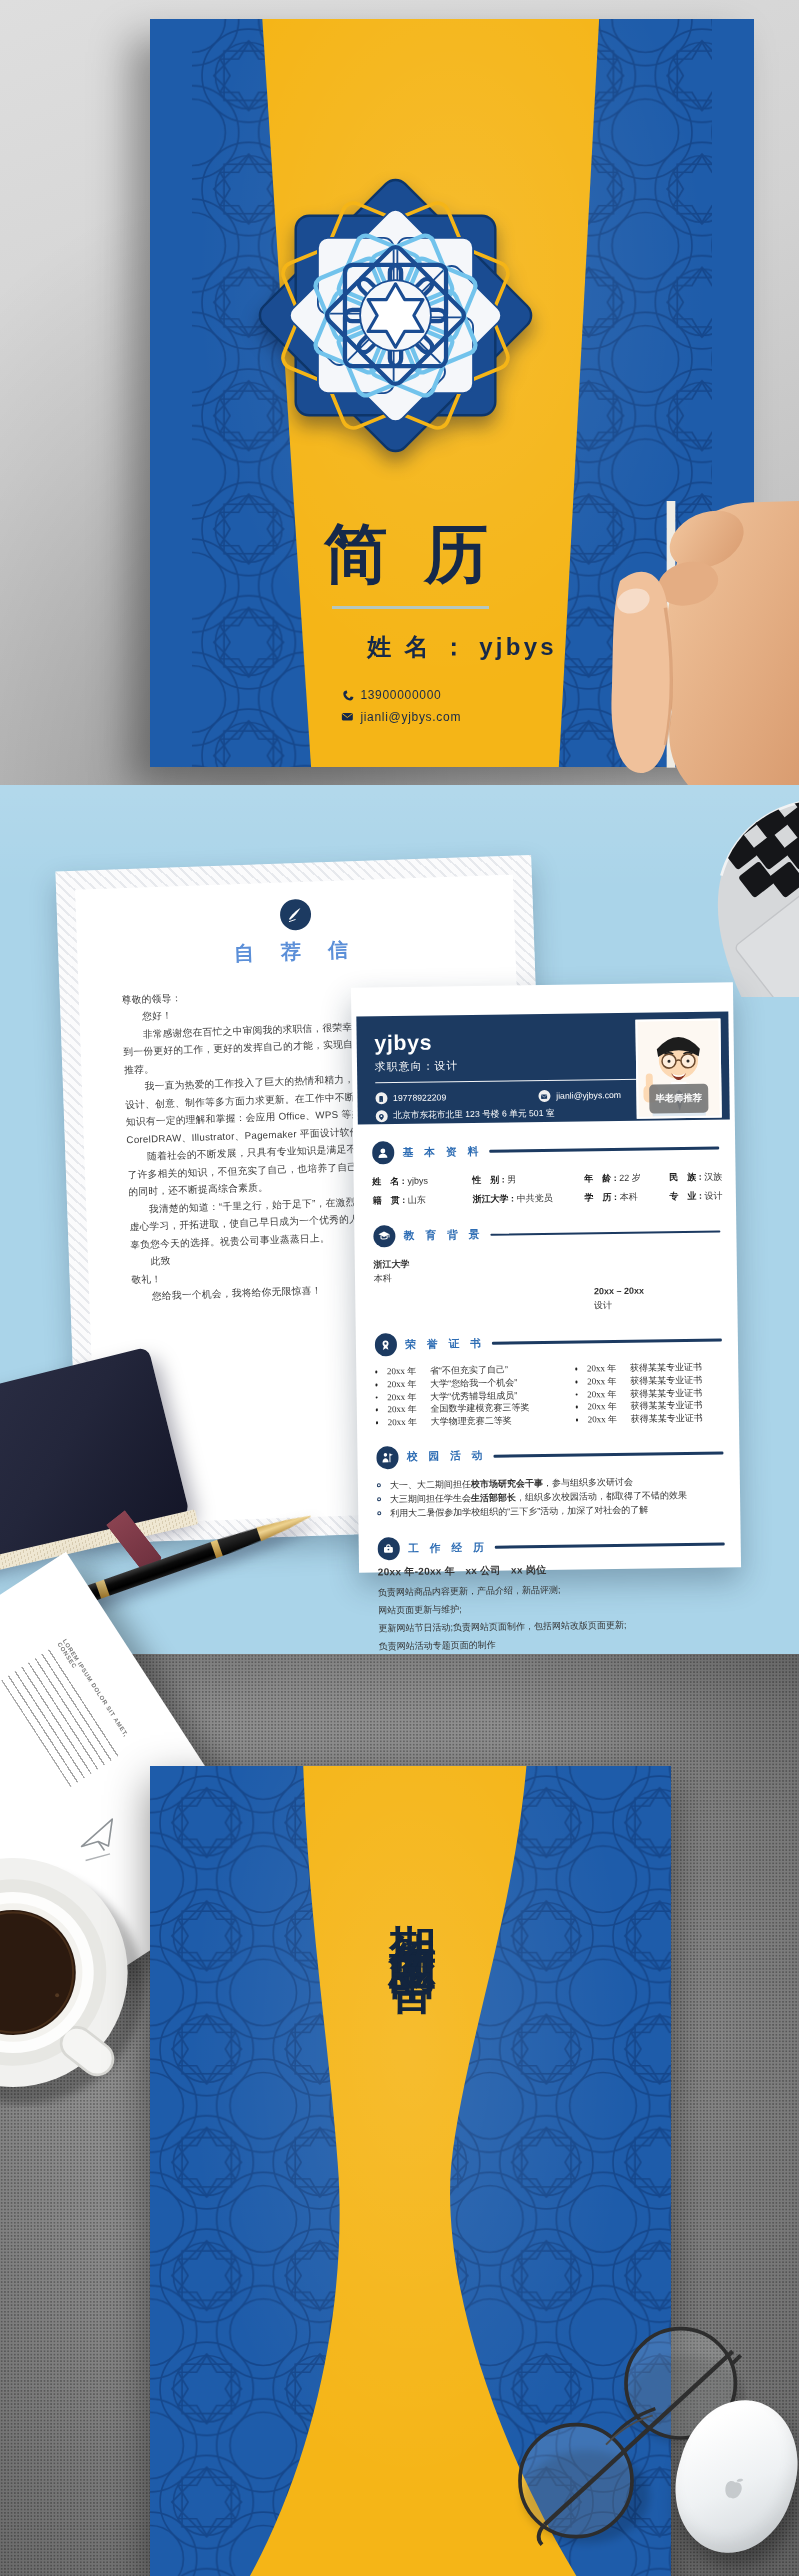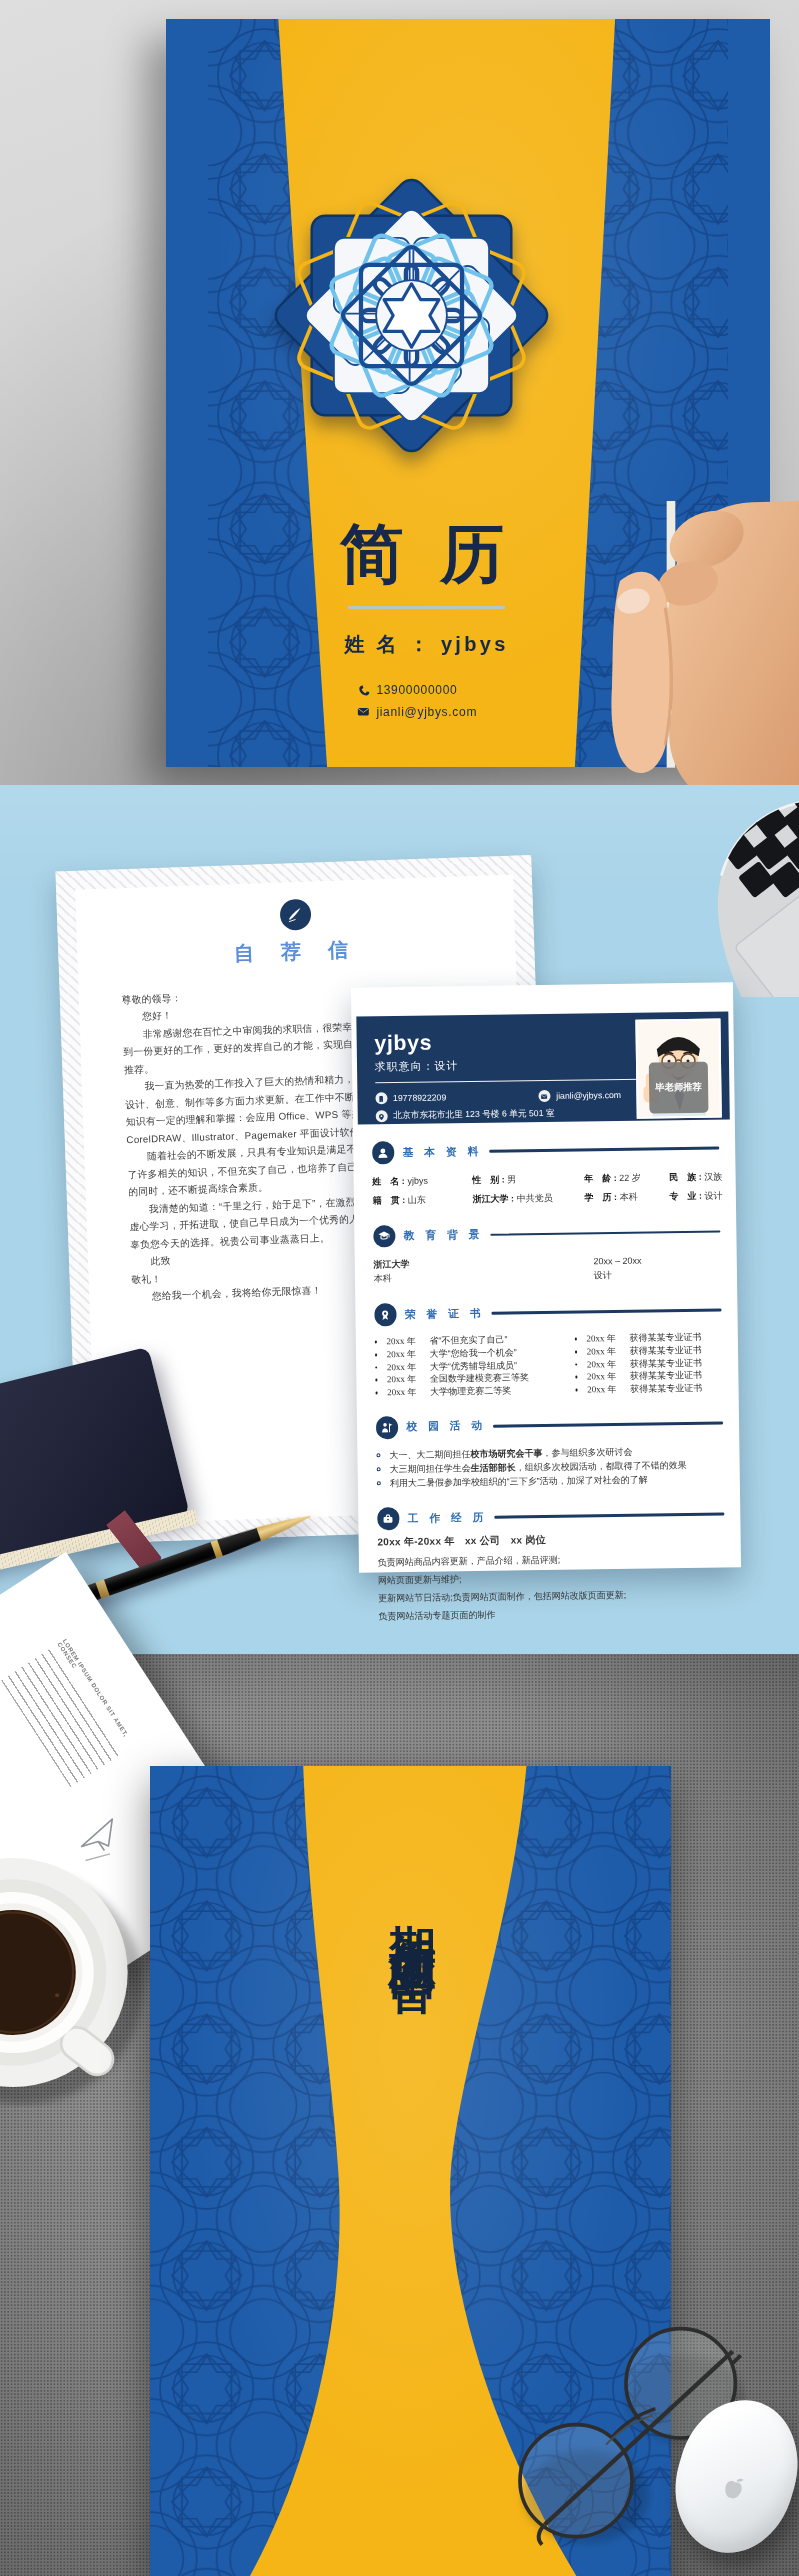--- a/index.html
+++ b/index.html
@@ -7,33 +7,33 @@
   .canvas { position:relative; width:800px; height:2576px; margin:0 auto; overflow:hidden;
             font-family:"Liberation Sans","DejaVu Sans",sans-serif; }
 
   
   .sec-top { position:absolute; left:0; top:0; width:800px; height:785px;
              background:linear-gradient(160deg,#dedede 0%,#d2d2d2 45%,#b8b8b8 100%); }
   .sec-top .shade { position:absolute; inset:0;
              background:radial-gradient(ellipse at 30% 105%, rgba(0,0,0,.22), transparent 55%); }
 
   .poster-front { position:absolute; left:150px; top:18.7px; width:604px; height:748px;
-                  box-shadow:-20px 18.7px 37px rgba(0,0,0,.35); overflow:hidden; background:#1e5caa;margin-left:16px; }
+                  box-shadow:-20px 18.7px 37px rgba(0,0,0,.35); overflow:hidden; background:#1e5caa; }
   .poster-pattern { position:absolute; inset:0; width:100%; height:100%; }
   .poster-glow { position:absolute; inset:0;
                  background:radial-gradient(ellipse at 50% 35%, rgba(255,255,255,.10), transparent 60%); }
   .yellow-front { position:absolute; inset:0; width:100%; height:100%; }
 
   .mandala { position:absolute; left:102px; top:153px; width:287px; height:287px;
              filter:drop-shadow(0 10.7px 9.3px rgba(5,15,45,.40)); }
 
   .cover-head { position:absolute; left:114px; top:501px; width:293px; text-align:center; color:#16294a; }
   .cover-title { font-size:64px; font-weight:bold; letter-spacing:9.3px; line-height:1.08; }
   .cover-divider { width:157px; height:2.7px; background:#b5c7c1; margin:17.3px auto 0; }
-  .cover-name { margin-top:22.7px; font-size:20px; font-weight:bold; letter-spacing:3.3px; }
+  .cover-name { margin-top:22.7px; font-size:24px; font-weight:bold; letter-spacing:3.3px;text-align:right; }
   .cover-contacts { margin-top:25px; margin-left:77px; text-align:left; }
   .cover-contacts .row { display:flex; align-items:center; gap:6.7px; font-size:12px; margin-bottom:7.3px;
                          color:#16294a; letter-spacing:0.7px; }
   .cover-contacts svg { width:12.7px; height:12.7px; flex:0 0 auto; }
 
   .hand { position:absolute; left:580px; top:501px; width:220px; height:284px; }
 
   
   .sec-mid { position:absolute; left:0; top:785px; width:800px; height:869px; background:#aad4e9; }
   .sec-mid .shade { position:absolute; inset:0;
@@ -95,37 +95,37 @@
   .ch-row .gap { width:80px; }
   .ch-ic { width:12px; height:12px; border-radius:50%; background:#f0f0f0; flex:0 0 auto;
            display:flex; align-items:center; justify-content:center; }
   .ch-ic svg { width:7.3px; height:7.3px; }
   .ch-pair { display:flex; align-items:center; gap:6px; }
   .photo { position:absolute; right:8px; top:7.3px; width:85px; height:99px; background:#fdf8f2;
            border:2px solid #fff; }
   .photo svg { width:100%; height:100%; display:block; }
   .photo-badge { position:absolute; left:50%; bottom:3.3px; transform:translateX(-50%);
                  background:rgba(120,120,120,.92); color:#fff; font-size:9.3px; font-weight:bold;
-                 padding:19px 6px; border-radius:4.7px; white-space:nowrap;text-align:center; }
+                 padding:8px 6px; border-radius:4.7px; white-space:nowrap;text-align:center; }
 
   .card-body { padding:0 16px 0 18.7px; color:#333; }
   .sec-head { display:flex; align-items:center; margin-top:17.3px; }
   .sec-ic { width:22.7px; height:22.7px; border-radius:50%; background:#1c3a61; flex:0 0 auto;
             display:flex; align-items:center; justify-content:center; }
   .sec-ic svg { width:13.3px; height:13.3px; }
   .sec-title { margin-left:8px; font-size:10.7px; font-weight:bold; letter-spacing:4px; color:#2e6db4; }
   .sec-rule { flex:1; height:2.7px; background:#1c3a61; border-radius:1.3px; margin-left:6.7px; }
 
   .basic-grid { display:grid; grid-template-columns:100px 112px 85px 80px; row-gap:6.7px;
                 margin-top:10.7px; font-size:9px; }
   .basic-grid .lbl { font-weight:bold; color:#1b1b1b; }
   .edu-row { display:flex; margin-top:9.3px; font-size:9px; line-height:14.7px; }
   .edu-left { width:220px; }
   .edu-school { font-weight:bold; }
-  .edu-period { font-weight:normal; }
+  .edu-period { font-weight:bold;margin-top:30px; }
 
   .honor-cols { display:flex; margin-top:9.3px; font-size:9px; }
   .honor-col { line-height:12.7px; }
   .honor-col.l { width:200px; }
   .honor-col.r { flex:1; }
   .honor-item { display:flex; align-items:baseline; }
   .honor-item .dot { width:2.7px; height:2.7px; border-radius:50%; background:#222; flex:0 0 auto;
                      align-self:center; margin-right:9.3px; }
   .honor-item .yr { width:43px; flex:0 0 auto;font-family:Liberation Serif, serif; }
 

